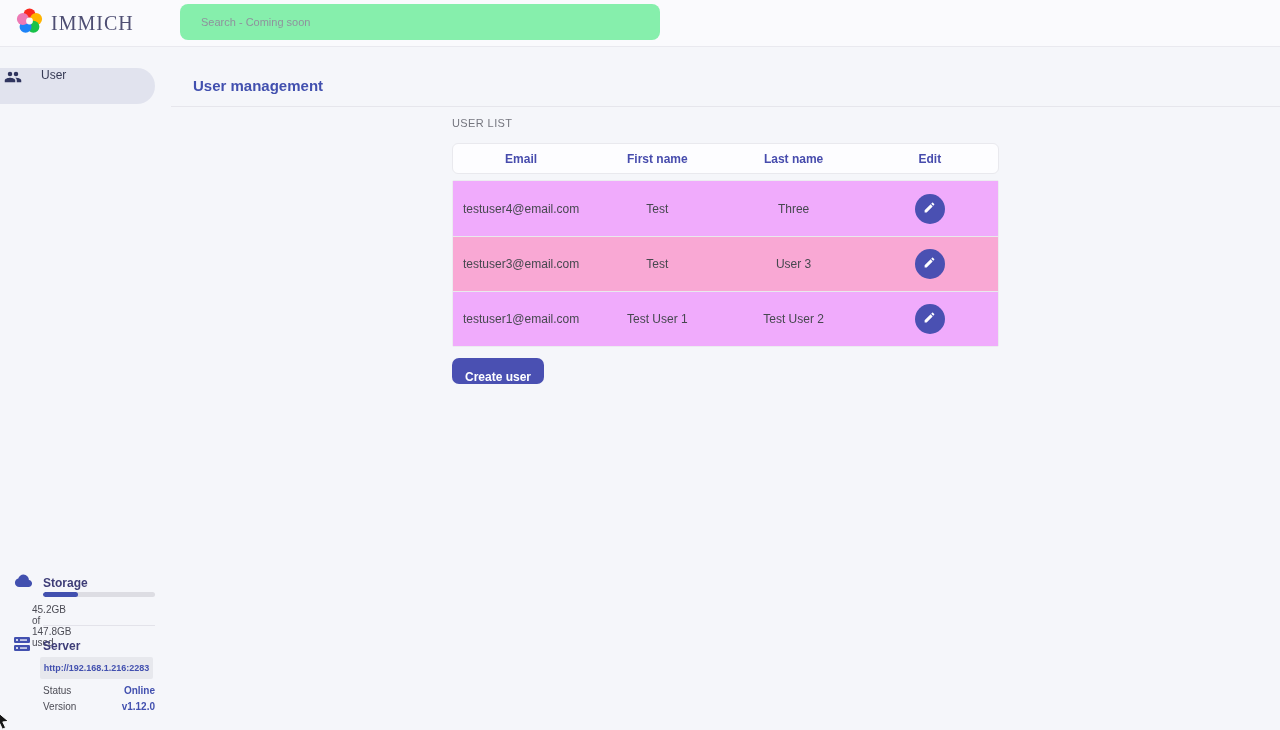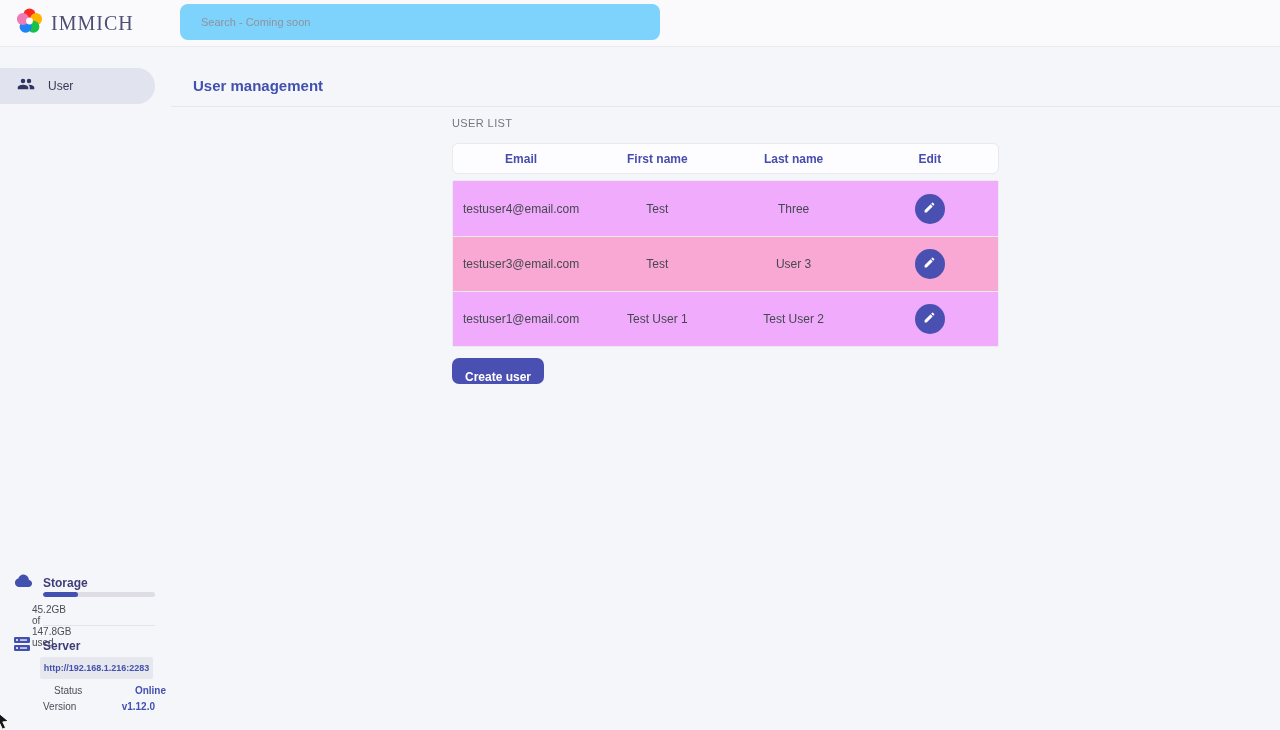--- a/index.html
+++ b/index.html
@@ -12,21 +12,21 @@
     background:#fafafd; border-bottom:1px solid #e9e9ef;
     display:flex; align-items:center;
   }
   .logo { display:flex; align-items:center; gap:8px; margin-left:16px; cursor:pointer; }
   .app-name {
     font-family:"Liberation Serif", serif; font-size:20px; letter-spacing:1px;
     color:#4e4e73; font-weight:400;
   }
   .search-input {
     position:absolute; left:180px; top:4px; width:480px; height:36px;
-    background:#7dd3fc; border:none; border-radius:8px; outline:none;
+    background:#86efac; border:none; border-radius:8px; outline:none;
     padding-left:21px; font-size:11px; color:#565963;
     font-family:"Liberation Sans", sans-serif;
   }
   .search-input::placeholder { color:#8f929d; }
   .nav-right { position:absolute; right:19px; top:0; height:47px; display:flex; align-items:center; gap:20px; }
   .admin-link {
     font-size:12px; font-weight:700; color:#3b3f90; text-decoration:underline; cursor:pointer;
   }
   .avatar {
     width:30px; height:30px; border-radius:50%; cursor:pointer; position:relative; overflow:hidden;
@@ -34,21 +34,21 @@
   }
   .avatar .glasses {
     position:absolute; left:5px; top:11px; width:8px; height:5px;
     background:#ccd0c9; border-radius:2px; box-shadow:11px 0 0 #ccd0c9;
   }
 
   
   .sidebar-item {
     position:absolute; left:0; top:68px; width:155px; height:36px;
     background:#e1e3ee; border-radius:0 25px 25px 0;
-    display:flex; align-items:center; gap:13px; padding-left:17px; cursor:pointer;
+    display:flex; align-items:flex-start; gap:19px; padding-left:4px; cursor:pointer;
   }
   .sidebar-item-label { font-size:12px; color:#363a54; font-weight:400; }
 
   .side-bottom { position:absolute; left:0; top:0; }
   .storage-icon { position:absolute; left:14px; top:573px; }
   .storage-title { position:absolute; left:43px; top:576px; font-size:12px; font-weight:700; color:#3e3d77; }
   .progress-track {
     position:absolute; left:43px; top:592px; width:112px; height:5px;
     background:#dddde3; border-radius:3px; overflow:hidden;
   }
@@ -57,21 +57,21 @@
   .side-divider { position:absolute; left:43px; top:625px; width:112px; height:1px; background:#e3e3ea; }
 
   .server-icon { position:absolute; left:14px; top:637px; }
   .server-title { position:absolute; left:43px; top:639px; font-size:12px; font-weight:700; color:#3e3d77; }
   .server-url {
     position:absolute; left:40px; top:657px; width:113px; height:22px;
     background:#e7e8ed; border-radius:2px; text-align:center; line-height:22px;
     font-size:9px; font-weight:700; color:#4250af;
   }
   .kv-row { position:absolute; left:43px; width:112px; display:flex; justify-content:space-between; }
-  .kv-row.status { top:685px;margin-left:11px; }
+  .kv-row.status { top:685px; }
   .kv-row.version { top:701px; }
   .kv-label { font-size:10px; color:#4c4c55; }
   .kv-value { font-size:10px; font-weight:700; color:#4250af; }
 
   
   .page-title { position:absolute; left:193px; top:77px; font-size:15px; font-weight:700; color:#4250af; }
   .title-divider { position:absolute; left:171px; top:106px; width:1109px; height:1px; background:#e6e6ec; }
 
   .user-list-label { position:absolute; left:452px; top:117px; font-size:11px; letter-spacing:0.4px; color:#75767f; }
 

